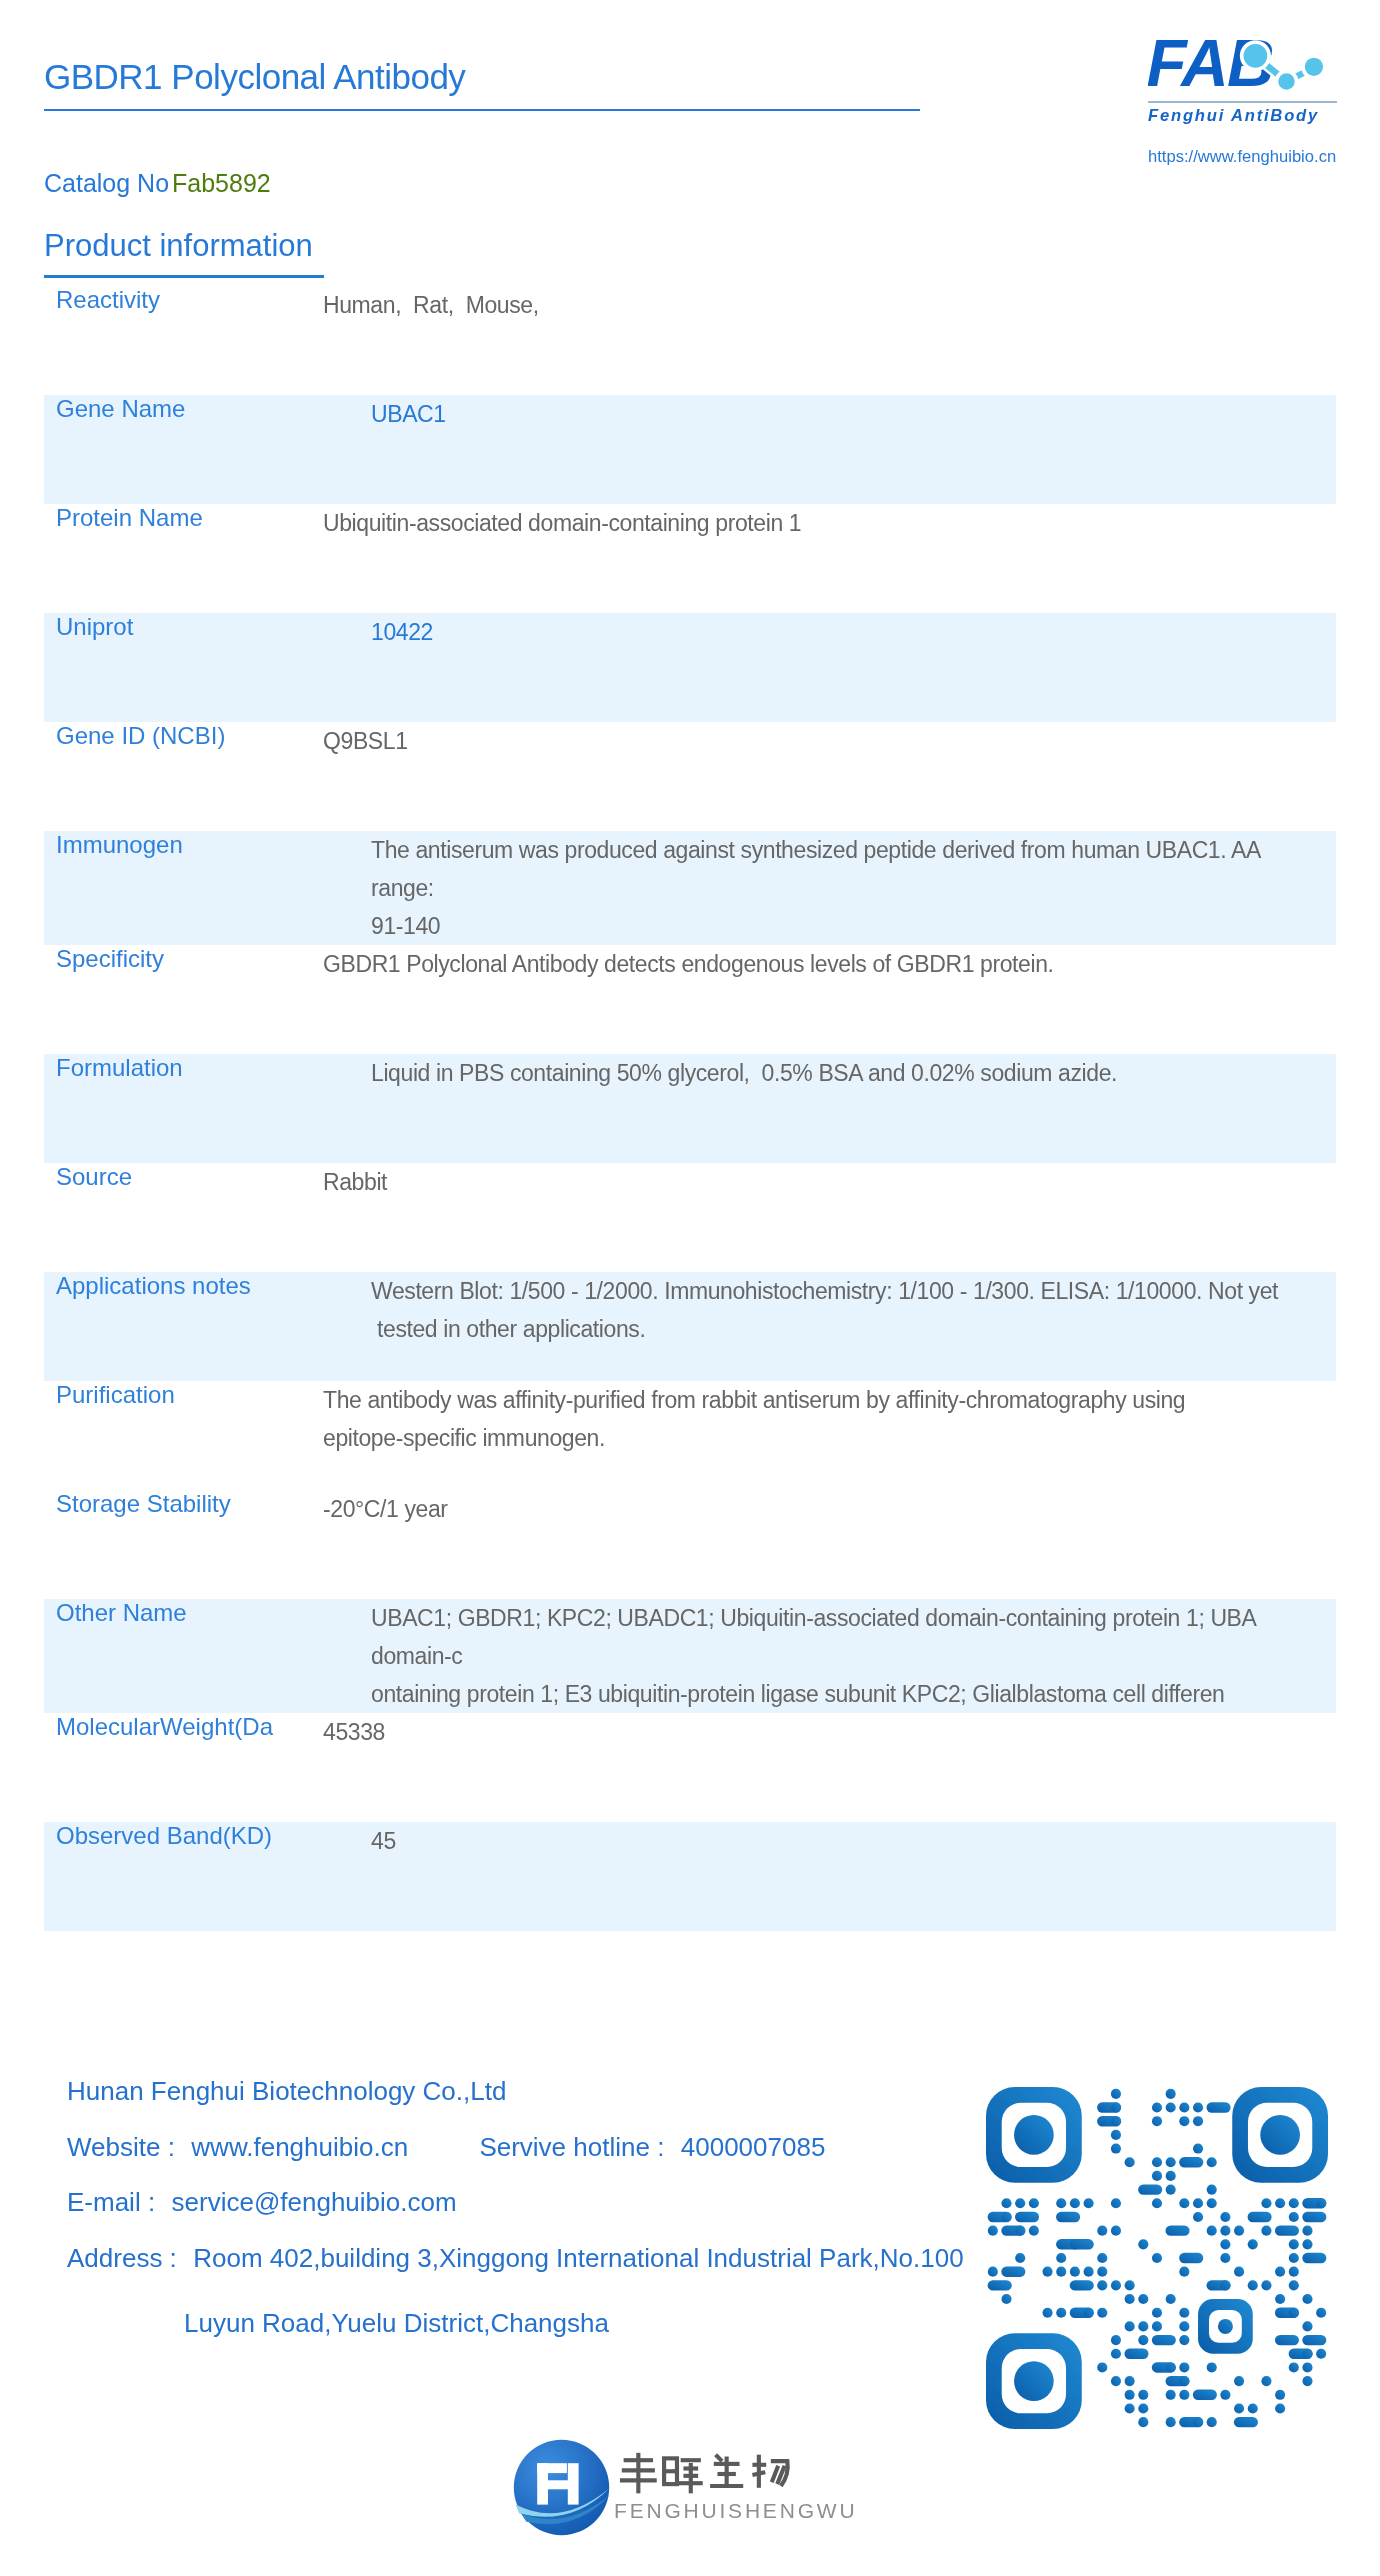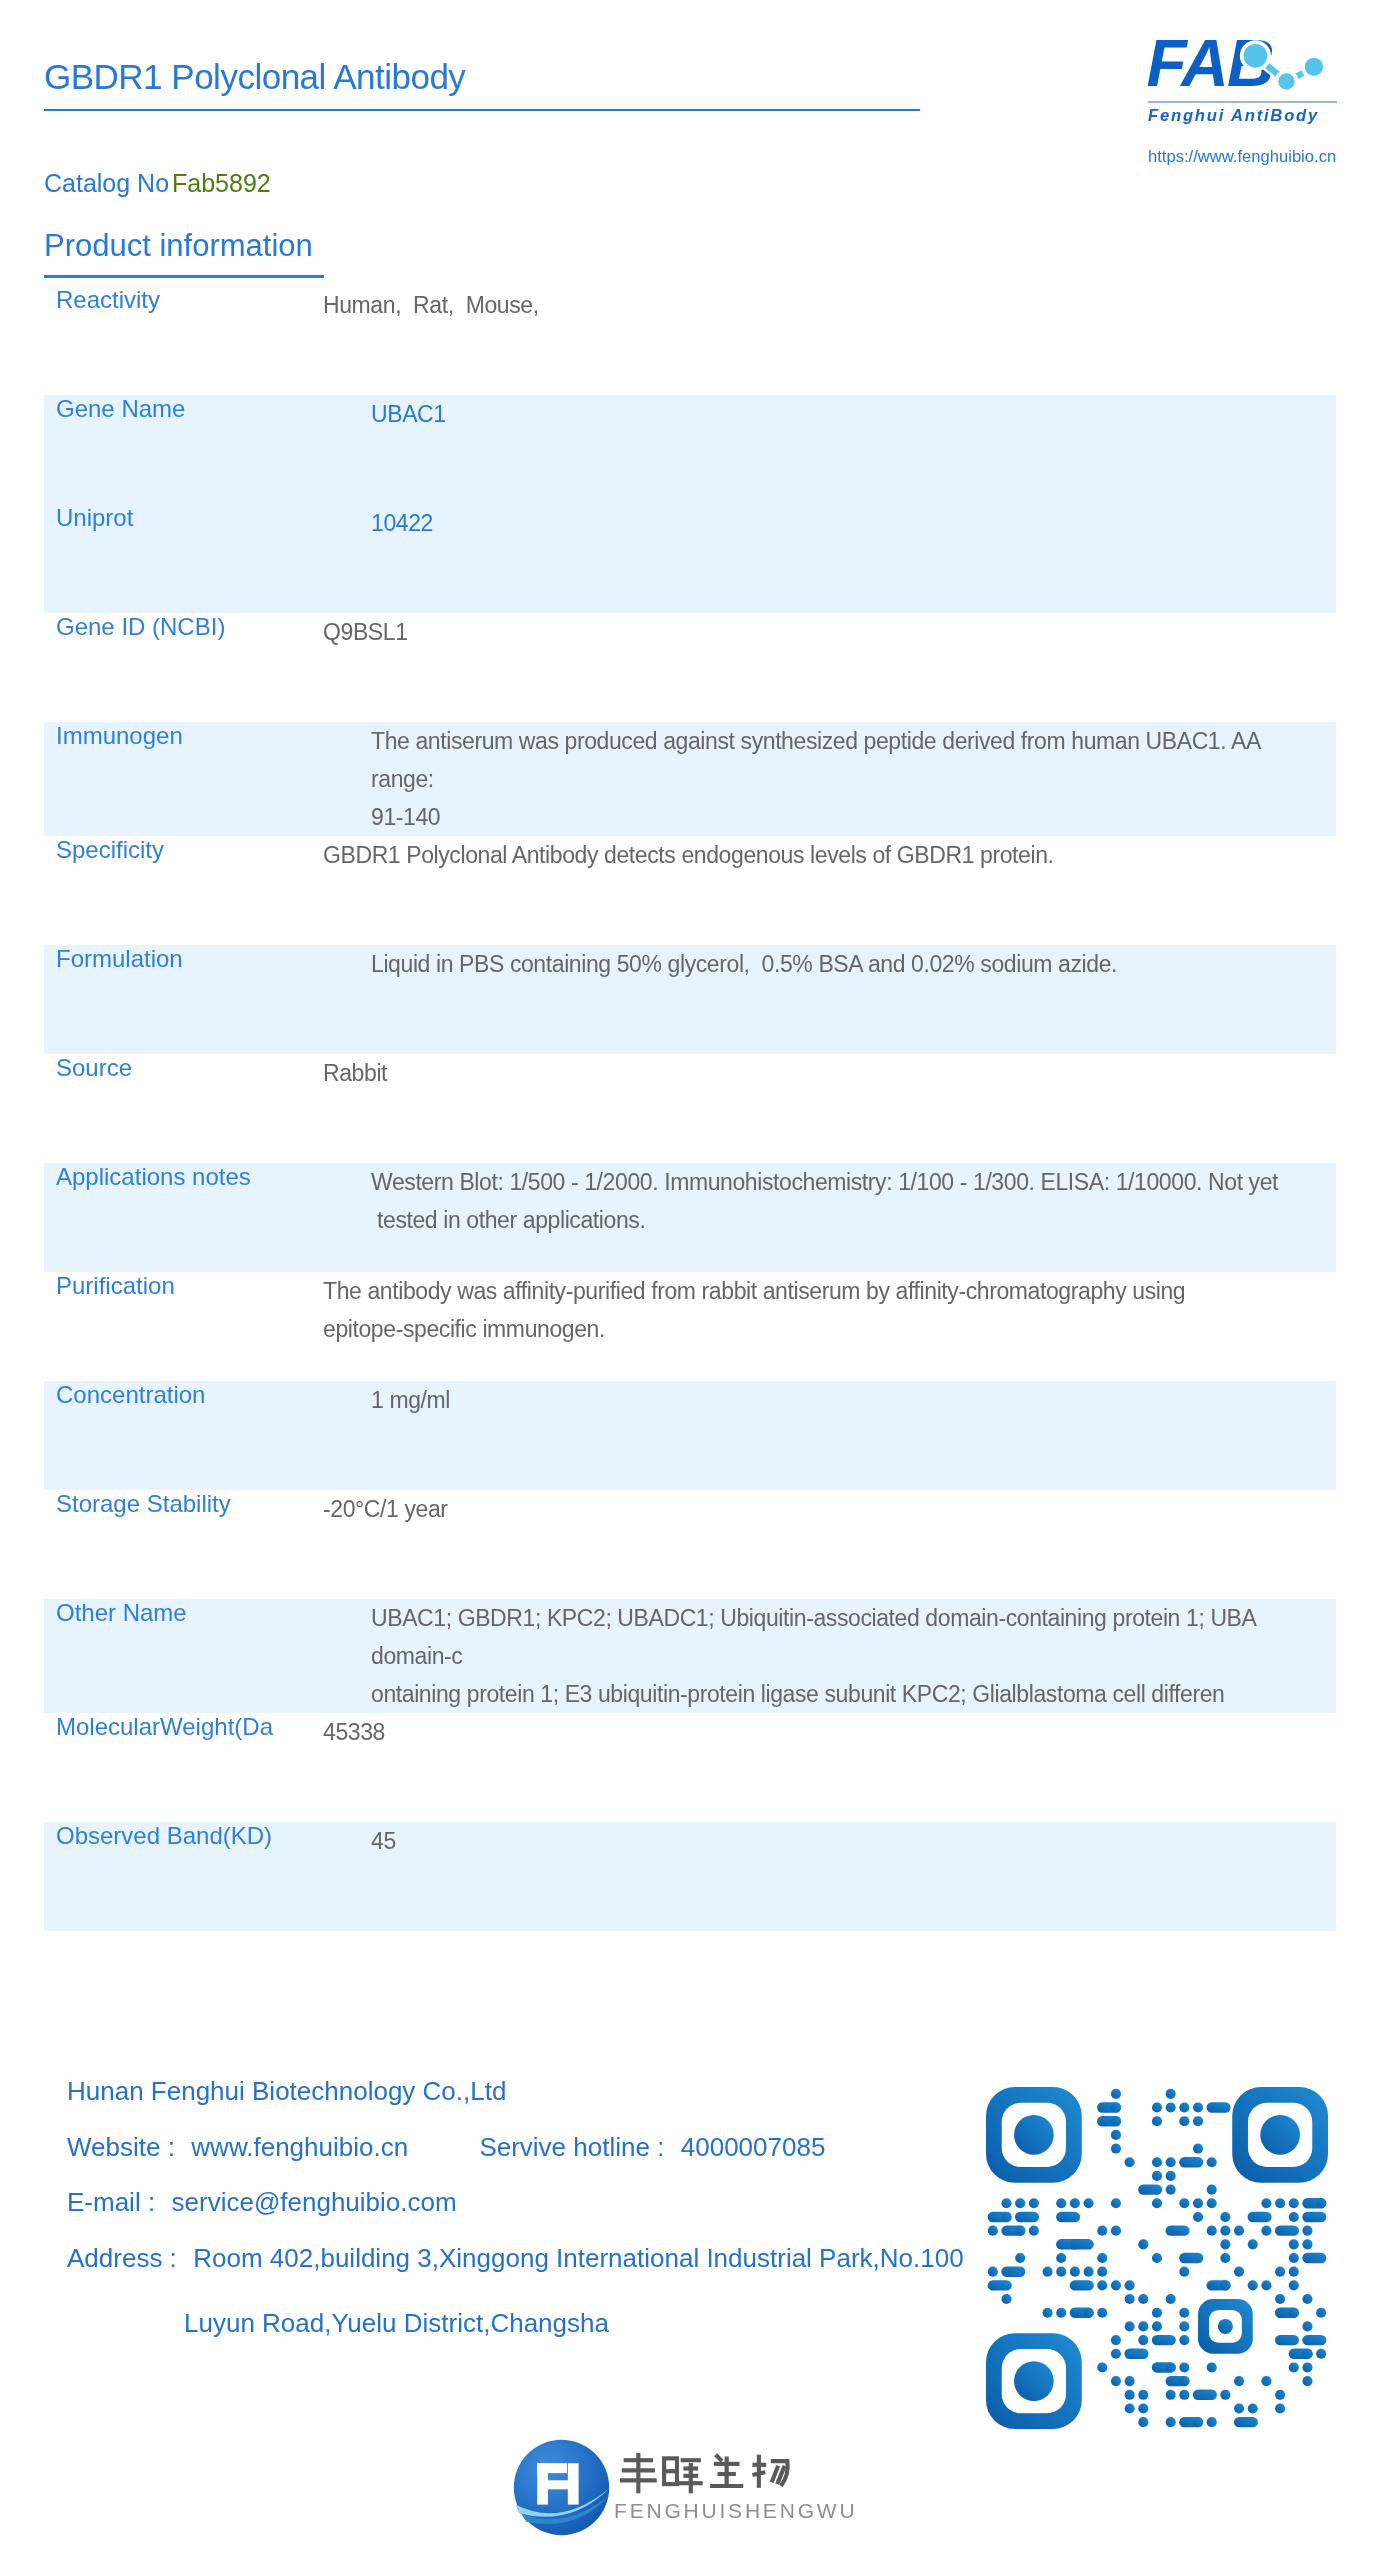--- a/index.html
+++ b/index.html
@@ -77,20 +77,24 @@
   <div class="row">
     <div class="row-label">Reactivity</div>
     <div class="row-value">Human,  Rat,  Mouse,</div>
   </div>
 
   <div class="row shaded">
     <div class="row-label">Gene Name</div>
     <div class="row-value link">UBAC1</div>
   </div>
 
+  <div class="row">
+    <div class="row-label">Protein Name</div>
+    <div class="row-value">Ubiquitin-associated domain-containing protein 1</div>
+  </div>
 
   <div class="row shaded">
     <div class="row-label">Uniprot</div>
     <div class="row-value link">10422</div>
   </div>
 
   <div class="row">
     <div class="row-label">Gene ID (NCBI)</div>
     <div class="row-value">Q9BSL1</div>
   </div>
@@ -121,24 +125,20 @@
     <div class="row-value">Western Blot: 1/500 - 1/2000. Immunohistochemistry: 1/100 - 1/300. ELISA: 1/10000. Not yet
  tested in other applications.</div>
   </div>
 
   <div class="row">
     <div class="row-label">Purification</div>
     <div class="row-value">The antibody was affinity-purified from rabbit antiserum by affinity-chromatography using
 epitope-specific immunogen.</div>
   </div>
 
-  <div class="row shaded">
-    <div class="row-label">Concentration</div>
-    <div class="row-value">1 mg/ml</div>
-  </div>
 
   <div class="row">
     <div class="row-label">Storage Stability</div>
     <div class="row-value">-20°C/1 year</div>
   </div>
 
   <div class="row shaded">
     <div class="row-label">Other Name</div>
     <div class="row-value">UBAC1; GBDR1; KPC2; UBADC1; Ubiquitin-associated domain-containing protein 1; UBA domain-c
 ontaining protein 1; E3 ubiquitin-protein ligase subunit KPC2; Glialblastoma cell differen</div>

